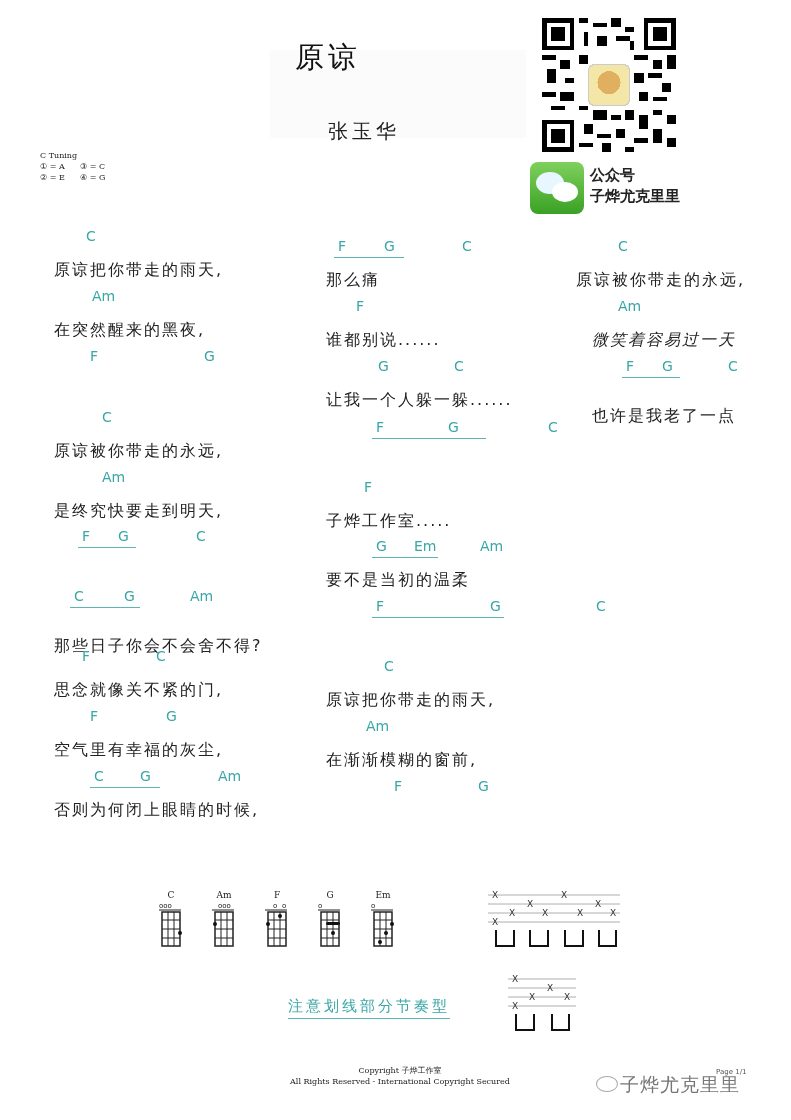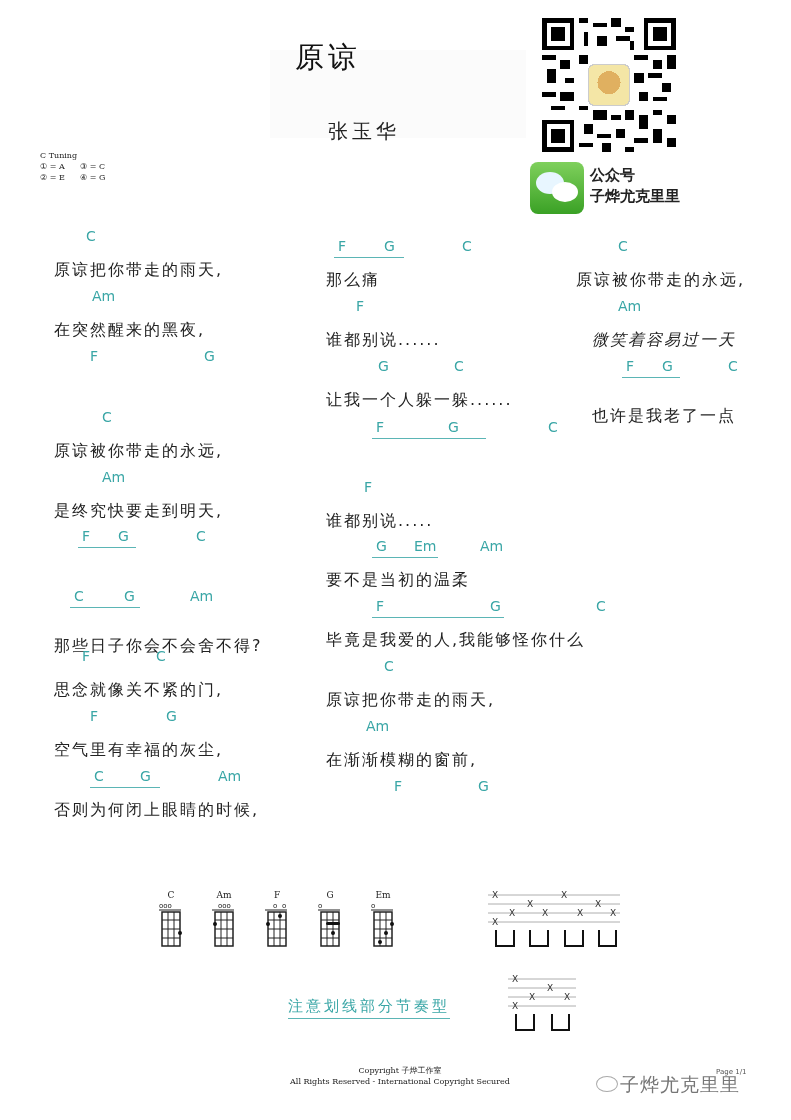--- a/index.html
+++ b/index.html
@@ -190,35 +190,34 @@
       <div class="lyric" style="position: absolute; left: 0px; top: 32px;">让我一个人躲一躲......</div>
     </div>
     <div class="line" style="left: 326px; top: 419px; height: 56px; width: 260px;">
       <span class="chord" style="left: 50px; top: 0px;">F</span>
       <span class="chord" style="left: 122px; top: 0px;">G</span>
       <span class="chord" style="left: 222px; top: 0px;">C</span>
       <div class="uline" style="left: 46px; width: 114px; top: 19px;"></div>
     </div>
     <div class="line" style="left: 326px; top: 479px; height: 56px; width: 260px;">
       <span class="chord" style="left: 38px; top: 0px;">F</span>
-      <div class="lyric" style="position: absolute; left: 0px; top: 32px;">谁都别说.....</div>
+      <div class="lyric" style="position: absolute; left: 0px; top: 32px;">子烨工作室.....</div>
     </div>
     <div class="line" style="left: 326px; top: 538px; height: 56px; width: 260px;">
       <span class="chord" style="left: 50px; top: 0px;">G</span>
       <span class="chord" style="left: 88px; top: 0px;">Em</span>
       <span class="chord" style="left: 154px; top: 0px;">Am</span>
       <div class="uline" style="left: 46px; width: 66px; top: 19px;"></div>
       <div class="lyric" style="position: absolute; left: 0px; top: 32px;">要不是当初的温柔</div>
     </div>
     <div class="line" style="left: 326px; top: 598px; height: 56px; width: 260px;">
       <span class="chord" style="left: 50px; top: 0px;">F</span>
       <span class="chord" style="left: 164px; top: 0px;">G</span>
       <span class="chord" style="left: 270px; top: 0px;">C</span>
       <div class="uline" style="left: 46px; width: 132px; top: 19px;"></div>
-      <div class="lyric" style="position: absolute; left: 0px; top: 32px;">毕竟是我爱的人,我能够怪你什么</div>
     </div>
     <div class="line" style="left: 326px; top: 658px; height: 56px; width: 260px;">
       <span class="chord" style="left: 58px; top: 0px;">C</span>
       <div class="lyric" style="position: absolute; left: 0px; top: 32px;">原谅把你带走的雨天,</div>
     </div>
     <div class="line" style="left: 326px; top: 718px; height: 56px; width: 260px;">
       <span class="chord" style="left: 40px; top: 0px;">Am</span>
       <div class="lyric" style="position: absolute; left: 0px; top: 32px;">在渐渐模糊的窗前,</div>
     </div>
     <div class="line" style="left: 326px; top: 778px; height: 56px; width: 260px;">

